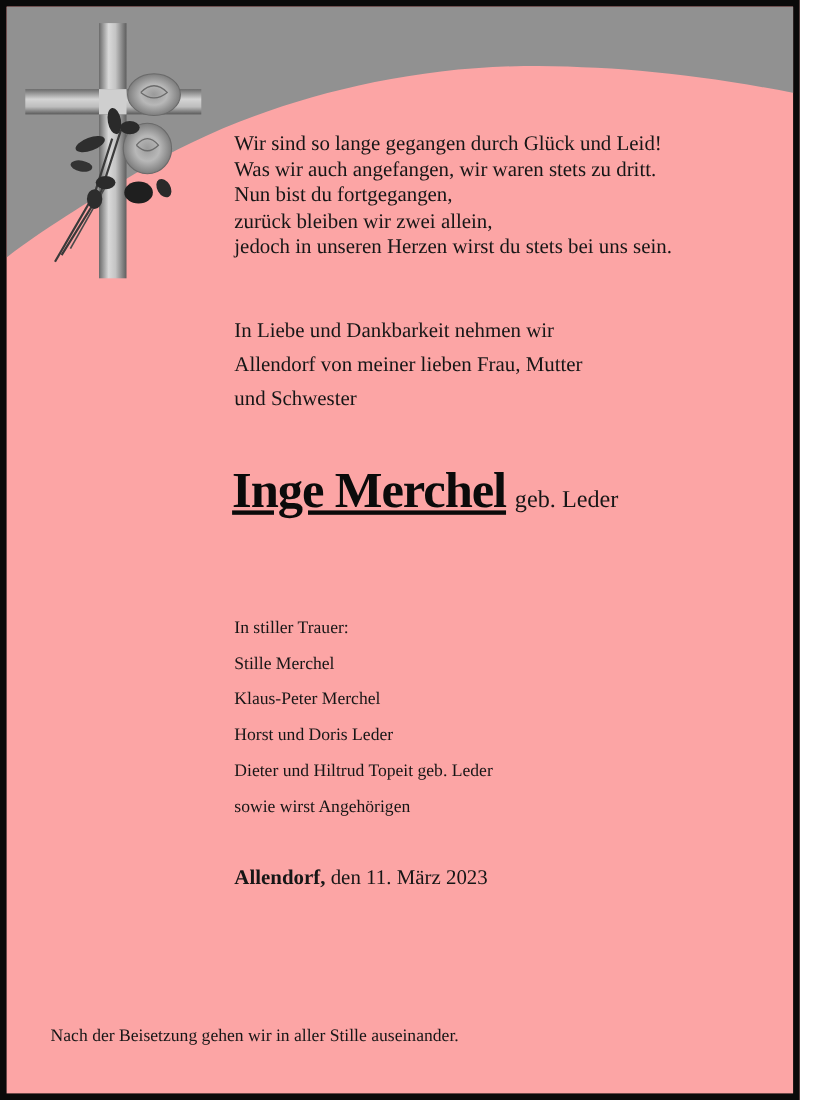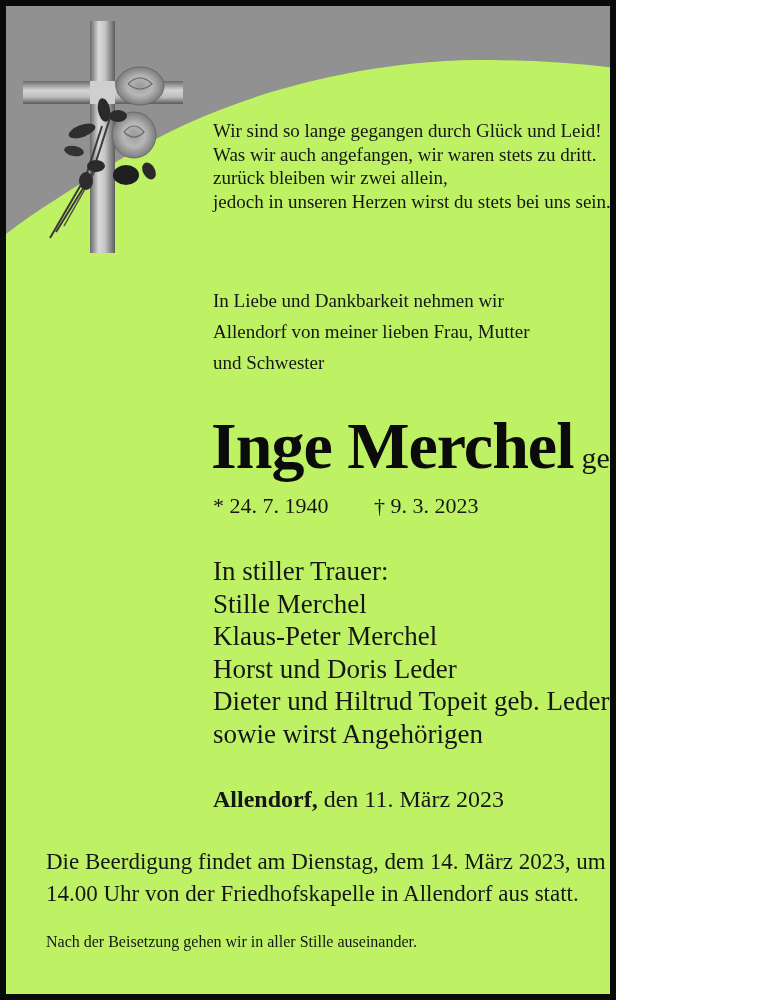--- a/index.html
+++ b/index.html
@@ -1,54 +1,55 @@
 <!DOCTYPE html>
 <html><head>
   <meta charset="utf-8">
   <style>
     html, body { margin: 0; padding: 0; background: #ffffff; }
     body { width: 764px; height: 1000px; position: relative; overflow: hidden; }
     .frame {
-      position: absolute; left: 0; top: 0; width: 616px; height: 1000px;
-      box-sizing: border-box; border: 6px solid #0a0a0a; background: #bef264;
+      position: absolute; left: 0; top: 0; width: 727px; height: 1000px;
+      box-sizing: border-box; border: 6px solid #0a0a0a; background: #fca5a5;
       overflow: hidden;
     }
     .header-art { position: absolute; left: 0; top: 0; width: 752px; height: 260px; }
     .txt { font-family: "Liberation Serif", "DejaVu Serif", serif; color: #161616; }
     .poem {
       position: absolute; left: 207px; top: 113px; margin: 0;
       font-size: 19px; line-height: 23.6px; white-space: nowrap;
     }
     .poem div { height: 23.6px; }
     .intro {
       position: absolute; left: 207px; top: 279px;
       font-size: 19px; line-height: 31px; white-space: nowrap;
     }
     .name-row {
       position: absolute; left: 205px; top: 400px; white-space: nowrap;
       display: flex; align-items: baseline;
     }
     .name {
       font-family: "Liberation Serif", "DejaVu Serif", serif;
-      font-weight: bold; font-size: 66px; letter-spacing: -1px; color: #0b0b0b;
+      font-weight: bold; font-size: 46px; letter-spacing: -1px; color: #0b0b0b;
       line-height: 80px;
+      text-decoration: underline;
     }
-    .maiden { font-size: 30px; margin-left: 8px; color: #161616; }
+    .maiden { font-size: 22px; margin-left: 8px; color: #161616; }
     .dates {
       position: absolute; left: 207px; top: 485px; font-size: 22px;
       white-space: nowrap; line-height: 30px;
     }
     .dates .death { margin-left: 40px; }
     .mourners {
-      position: absolute; left: 207px; top: 549px; font-size: 27px;
+      position: absolute; left: 207px; top: 549px; font-size: 16px;
       line-height: 32.5px; white-space: nowrap;
     }
     .mourners div { height: 32.5px; }
     .place-date {
-      position: absolute; left: 207px; top: 778px; font-size: 24px;
+      position: absolute; left: 207px; top: 778px; font-size: 19px;
       white-space: nowrap; line-height: 30px;
     }
     .place-date b { font-weight: bold; }
     .funeral {
       position: absolute; left: 40px; top: 840px; font-size: 23px;
       line-height: 32px; white-space: nowrap;
     }
     .funeral div { height: 32px; }
     .closing {
       position: absolute; left: 40px; top: 920px; font-size: 16px;
@@ -106,52 +107,45 @@
       <ellipse cx="90" cy="160" rx="9" ry="6" fill="#2a2a2a"></ellipse>
       <ellipse cx="120" cy="169" rx="13" ry="10" fill="#1f1f1f"></ellipse>
       <ellipse cx="143" cy="165" rx="6" ry="9" fill="#2a2a2a" transform="rotate(-30 143 165)"></ellipse>
       <ellipse cx="80" cy="175" rx="7" ry="9" fill="#2d2d2d"></ellipse>
     </g>
   </svg>
 
   <div class="poem txt">
     <div>Wir sind so lange gegangen durch Glück und Leid!</div>
     <div>Was wir auch angefangen, wir waren stets zu dritt.</div>
+    <div>Nun bist du fortgegangen,</div>
     <div>zurück bleiben wir zwei allein,</div>
     <div>jedoch in unseren Herzen wirst du stets bei uns sein.</div>
   </div>
 
   <div class="intro txt">
     <div>In Liebe und Dankbarkeit nehmen wir</div>
     <div>Allendorf von meiner lieben Frau, Mutter</div>
     <div>und Schwester</div>
   </div>
 
   <div class="name-row">
     <span class="name">Inge Merchel</span>
     <span class="maiden txt">geb. Leder</span>
   </div>
 
-  <div class="dates txt">
-    <span>* 24. 7. 1940</span>
-    <span class="death">† 9. 3. 2023</span>
-  </div>
 
   <div class="mourners txt">
     <div>In stiller Trauer:</div>
     <div>Stille Merchel</div>
     <div>Klaus-Peter Merchel</div>
     <div>Horst und Doris Leder</div>
     <div>Dieter und Hiltrud Topeit geb. Leder</div>
     <div>sowie wirst Angehörigen</div>
   </div>
 
   <div class="place-date txt">
     <b>Allendorf,</b><span> den 11. März 2023</span>
   </div>
 
-  <div class="funeral txt">
-    <div>Die Beerdigung findet am Dienstag, dem 14. März 2023, um</div>
-    <div>14.00 Uhr von der Friedhofskapelle in Allendorf aus statt.</div>
-  </div>
 
   <div class="closing txt">Nach der Beisetzung gehen wir in aller Stille auseinander.</div>
 </div>
 
 </body></html>

